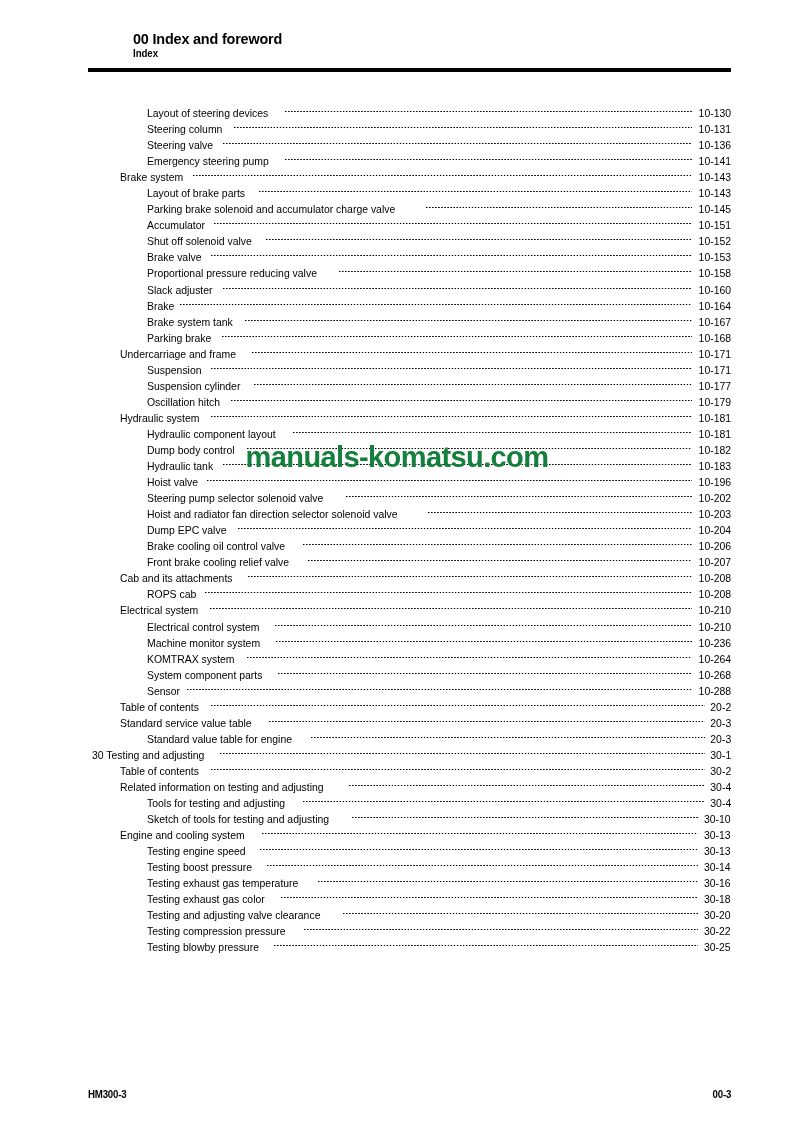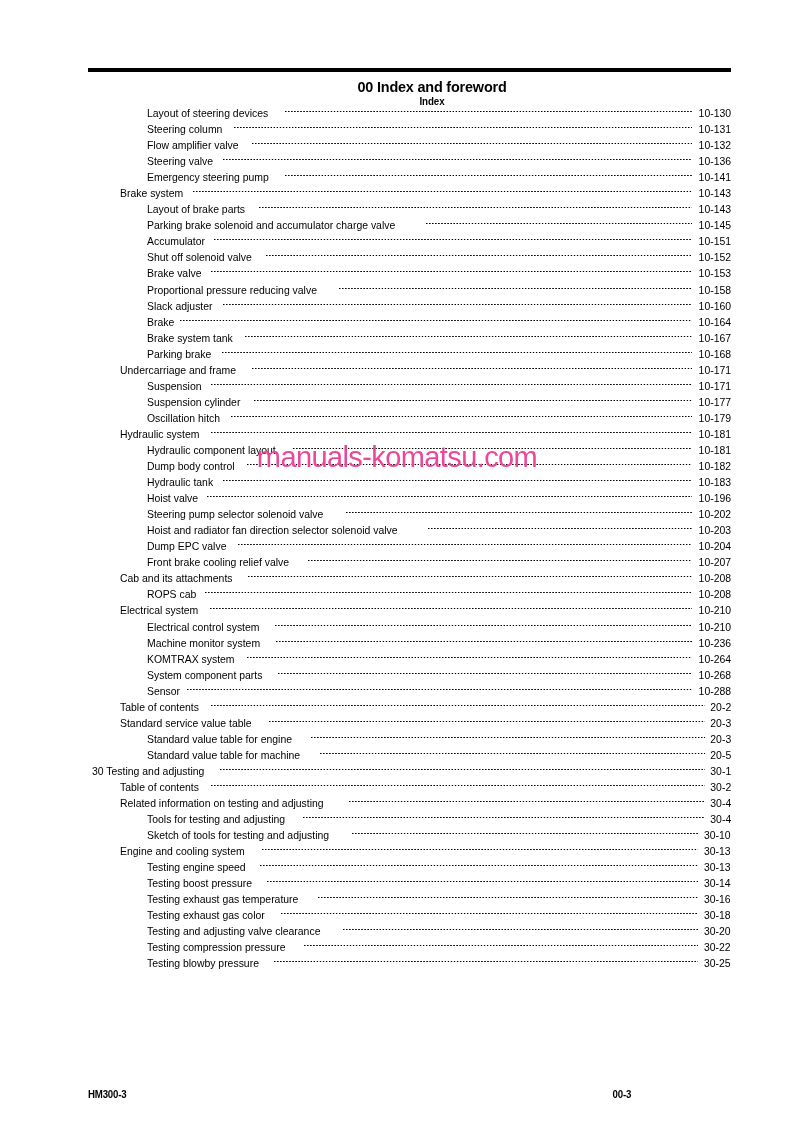--- a/index.html
+++ b/index.html
@@ -16,22 +16,21 @@
     font-family: "Liberation Sans", sans-serif;
     color: #000000;
   }
 
   
   .header {
     position: absolute;
     left: 88px;
     top: 30px;
     width: 643px;
-    text-align: center;
-    margin-top: 48px;
+    text-align: left;
   }
   .header-title {
     font-size: 15.5px;
     font-weight: bold;
     letter-spacing: -0.2px;
     line-height: 17px;
     transform: scaleX(0.93);
     transform-origin: right center;
     white-space: nowrap;
   }
@@ -113,21 +112,21 @@
     font-family: "Liberation Sans", sans-serif;
     pointer-events: none;
     white-space: nowrap;
   }
 
   
   .footer {
     position: absolute;
     left: 88px;
     top: 1088px;
-    width: 543px;
+    width: 643px;
     display: flex;
     justify-content: space-between;
     align-items: baseline;
     font-size: 10.5px;
     font-weight: bold;
     letter-spacing: -0.2px;
   }
   .footer span { transform: scaleX(0.92); display: inline-block; }
   .footer .left { transform-origin: left center; }
   .footer .right { transform-origin: right center; }
@@ -148,25 +147,20 @@
         <span class="title">Layout of steering devices</span>
         <span class="leader"></span>
         <span class="pageno">10-130</span>
       </div>
       <div class="toc-row lvl2">
         <span class="title">Steering column</span>
         <span class="leader"></span>
         <span class="pageno">10-131</span>
       </div>
       <div class="toc-row lvl2">
-        <span class="title">Flow amplifier valve</span>
-        <span class="leader"></span>
-        <span class="pageno">10-132</span>
-      </div>
-      <div class="toc-row lvl2">
         <span class="title">Steering valve</span>
         <span class="leader"></span>
         <span class="pageno">10-136</span>
       </div>
       <div class="toc-row lvl2">
         <span class="title">Emergency steering pump</span>
         <span class="leader"></span>
         <span class="pageno">10-141</span>
       </div>
       <div class="toc-row lvl1">
@@ -278,20 +272,25 @@
         <span class="title">Hoist and radiator fan direction selector solenoid valve</span>
         <span class="leader"></span>
         <span class="pageno">10-203</span>
       </div>
       <div class="toc-row lvl2">
         <span class="title">Dump EPC valve</span>
         <span class="leader"></span>
         <span class="pageno">10-204</span>
       </div>
       <div class="toc-row lvl2">
+        <span class="title">Brake cooling oil control valve</span>
+        <span class="leader"></span>
+        <span class="pageno">10-206</span>
+      </div>
+      <div class="toc-row lvl2">
         <span class="title">Front brake cooling relief valve</span>
         <span class="leader"></span>
         <span class="pageno">10-207</span>
       </div>
       <div class="toc-row lvl1">
         <span class="title">Cab and its attachments</span>
         <span class="leader"></span>
         <span class="pageno">10-208</span>
       </div>
       <div class="toc-row lvl2">
@@ -336,25 +335,20 @@
       </div>
       <div class="toc-row lvl1">
         <span class="title">Standard service value table</span>
         <span class="leader"></span>
         <span class="pageno">20-3</span>
       </div>
       <div class="toc-row lvl2">
         <span class="title">Standard value table for engine</span>
         <span class="leader"></span>
         <span class="pageno">20-3</span>
-      </div>
-      <div class="toc-row lvl2">
-        <span class="title">Standard value table for machine</span>
-        <span class="leader"></span>
-        <span class="pageno">20-5</span>
       </div>
       <div class="toc-row lvl0">
         <span class="title">30 Testing and adjusting</span>
         <span class="leader"></span>
         <span class="pageno">30-1</span>
       </div>
       <div class="toc-row lvl1">
         <span class="title">Table of contents</span>
         <span class="leader"></span>
         <span class="pageno">30-2</span>
@@ -409,20 +403,20 @@
         <span class="leader"></span>
         <span class="pageno">30-22</span>
       </div>
       <div class="toc-row lvl2">
         <span class="title">Testing blowby pressure</span>
         <span class="leader"></span>
         <span class="pageno">30-25</span>
       </div>
     </div>
 
-  <div class="watermark" style="color: #ec4899;">manuals-komatsu.com</div>
+  <div class="watermark" style="color: #15803d; font-weight: bold;">manuals-komatsu.com</div>
 
   <div class="footer">
     <span class="left">HM300-3</span>
     <span class="right">00-3</span>
   </div>
 
 </div>
 
 </body></html>

